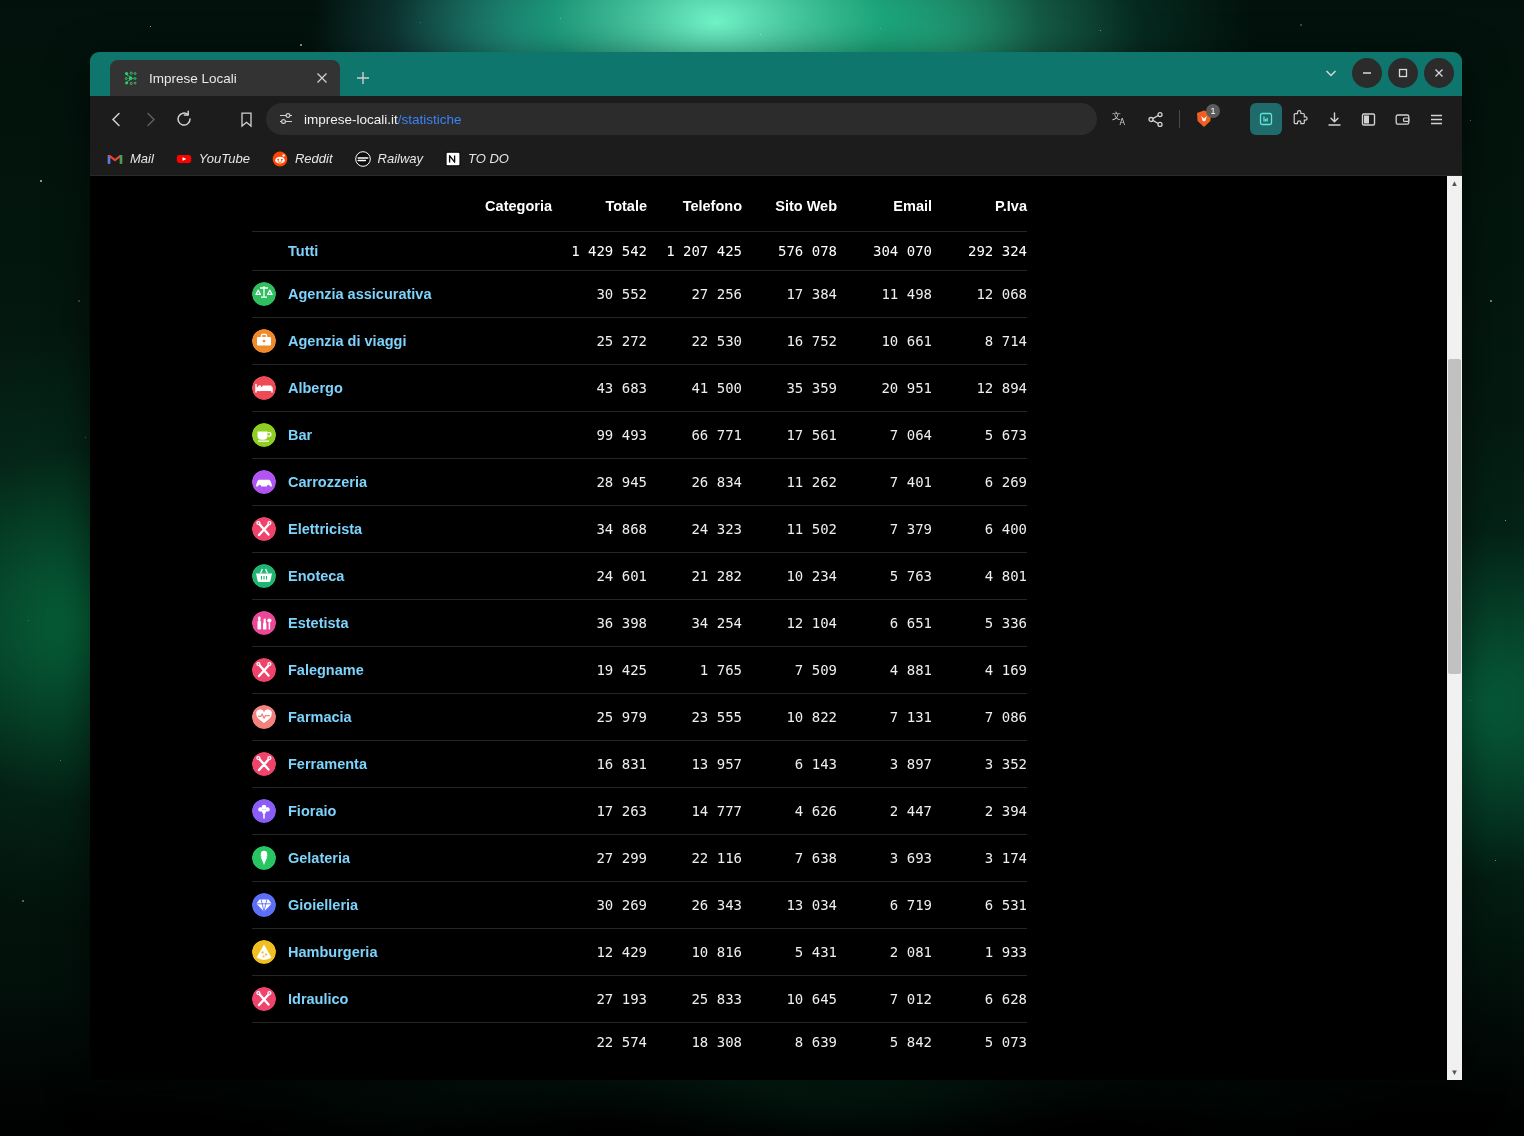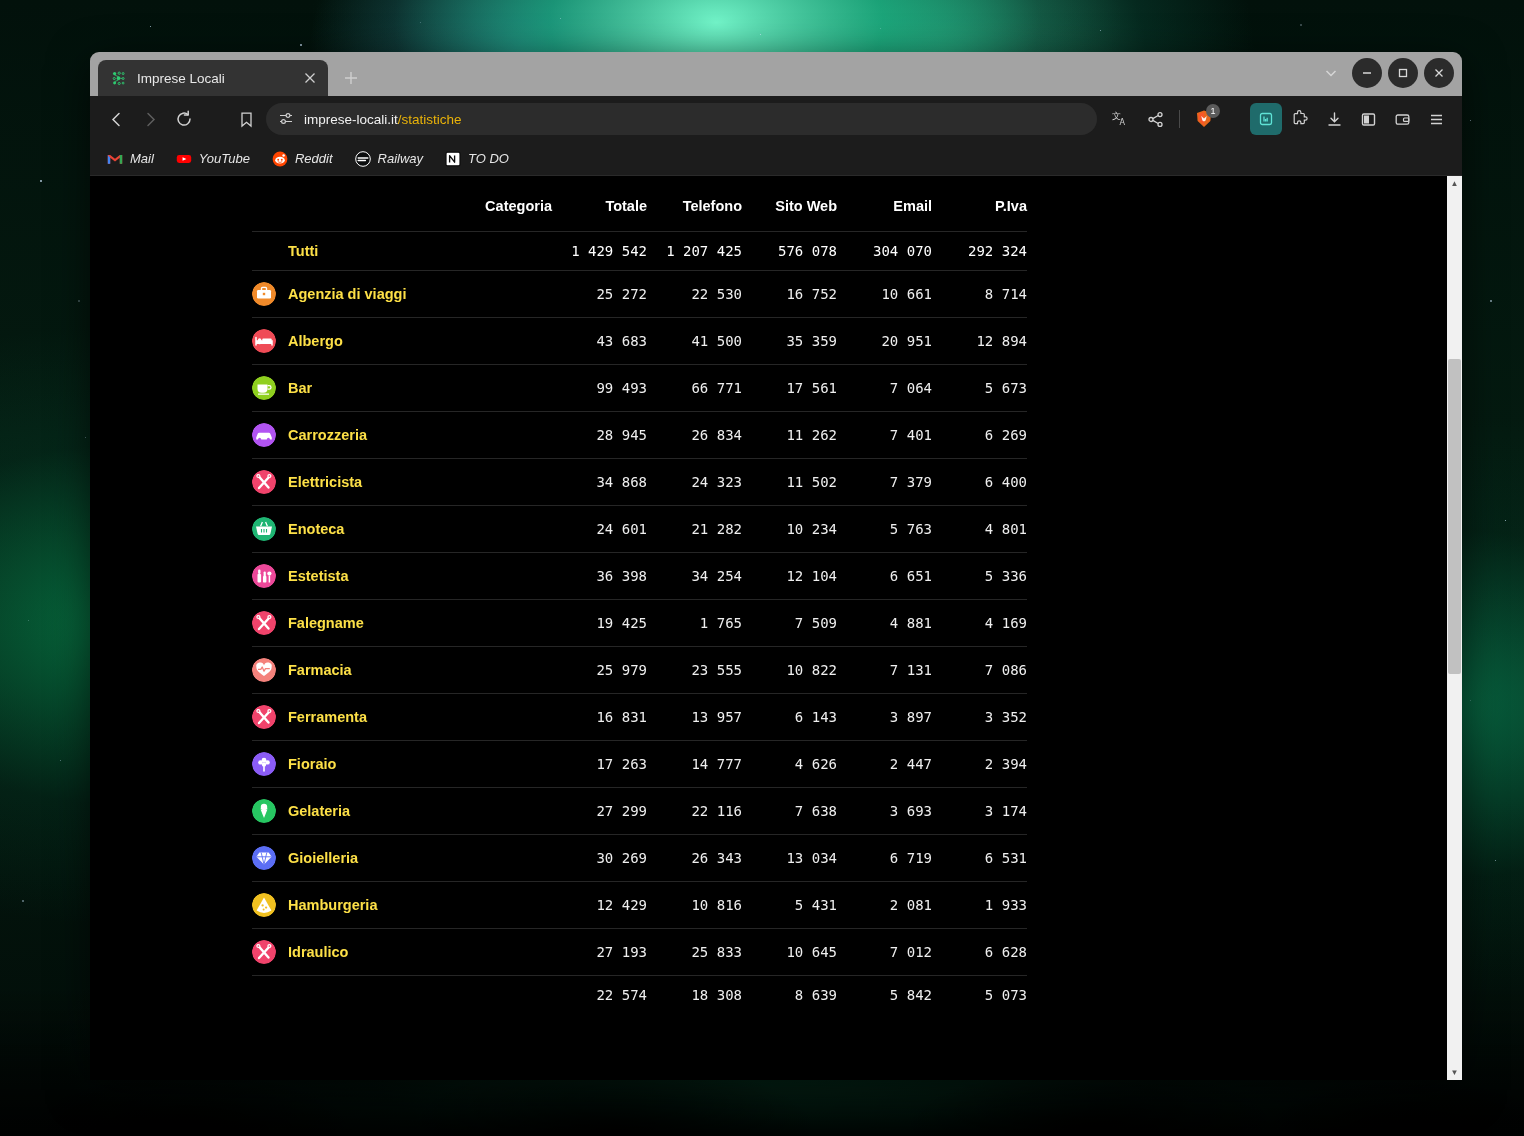--- a/index.html
+++ b/index.html
@@ -40,22 +40,22 @@
     left: 90px; top: 52px;
     width: 1372px; height: 1028px;
     background: #1c1c1c;
     border-radius: 9px 9px 0 0;
     overflow: hidden;
     box-shadow: 0 10px 40px rgba(0,0,0,.6);
   }
 
   
   .tabstrip {
-    height: 44px; background: #a3a3a3;
-    display: flex; align-items: flex-end; padding-left: 8px; position: relative;
+    height: 44px; background: #0f766e;
+    display: flex; align-items: flex-end; padding-left: 20px; position: relative;
   }
   .tab {
     display: flex; align-items: center; gap: 10px;
     height: 36px; width: 230px;
     background: #333333; border-radius: 8px 8px 0 0;
     padding: 0 8px 0 12px; margin-bottom: 0;
   }
   .tab-fav { width: 17px; height: 17px; flex: 0 0 17px; display:block; }
   .tab-title {
     flex: 1; color: #e8e8e8; font-size: 13.5px; white-space: nowrap;
@@ -86,21 +86,21 @@
     width: 32px; height: 32px; border-radius: 50%;
     display: flex; align-items: center; justify-content: center; color: #d2d2d2;
   }
   .navbtn.disabled { color: #5e5e5e; }
   .urlwrap {
     flex: 1; height: 32px; margin: 0 6px 0 2px;
     background: #2c2c2c; border-radius: 16px;
     display: flex; align-items: center; padding: 0 12px; gap: 10px; min-width: 0;
   }
   .url-text { font-size: 13.5px; color: #f1f1f1; white-space: nowrap; }
-  .url-path { color: #eab308; }
+  .url-path { color: #3b82f6; }
   .tool-sep { width: 1px; height: 18px; background: #4a4a4a; margin: 0 6px; }
   .shield-wrap { position: relative; width: 32px; height: 32px; display:flex; align-items:center; justify-content:center; }
   .shield-badge {
     position: absolute; right: 0px; top: 1px;
     min-width: 14px; height: 14px; border-radius: 7px;
     background: #5b5b5b; color: #fff; font-size: 9px;
     display: flex; align-items: center; justify-content: center; padding: 0 3px;
   }
   .gap { width: 26px; }
 
@@ -136,21 +136,21 @@
     font-size: 14.5px; font-weight: bold; color: #ffffff;
     padding: 0 0 17px 0; text-align: right; white-space: nowrap;
   }
   th.c-cat { text-align: left; width: 300px; }
   th.c-num { width: 95px; }
   td.v { width: 95px; }
   table.stats tbody tr { border-top: 1px solid #262626; }
   table.stats td { padding: 11px 0; vertical-align: middle; }
   td.cat { text-align: left; }
   .catcell { display: flex; align-items: center; gap: 12px; }
-  .catname { font-size: 14.5px; font-weight: bold; color: #fde047; white-space: nowrap; }
+  .catname { font-size: 14.5px; font-weight: bold; color: #7dd3fc; white-space: nowrap; }
   .catname.indent { margin-left: 36px; }
   .ico { width: 24px; height: 24px; flex: 0 0 24px; border-radius: 50%; display: block; }
   td.v {
     text-align: right; font-family: "DejaVu Sans Mono", monospace;
     font-size: 14px; color: #efefef; white-space: nowrap; padding-right: 0;
   }
   tr.total td.v { color: #ffffff; }
 </style>
 </head>
 <body>
@@ -403,20 +403,39 @@
               <td class="v">1 207 425</td>
               <td class="v">576 078</td>
               <td class="v">304 070</td>
               <td class="v">292 324</td>
             </tr>
             <tr>
               <td class="cat">
                 <div class="catcell">
                   <span style="display: flex;">
                     <svg class="ico" viewBox="0 0 24 24">
+                      <circle cx="12" cy="12" r="12" fill="#2fbf5e"></circle>
+                      <path d="M12 5.5 v9 M8 6 h8 M6.2 8.2 L4 12.4 h4.4 Z M17.8 8.2 L15.6 12.4 h4.4 Z M9 15.2 h6" stroke="#ffffff" stroke-width="1.3" fill="none" stroke-linejoin="round"></path>
+                      <circle cx="12" cy="5.3" r="1" fill="#ffffff"></circle>
+                    </svg>
+                  </span>
+                  <span class="catname">Agenzia assicurativa</span>
+                </div>
+              </td>
+              <td class="v">30 552</td>
+              <td class="v">27 256</td>
+              <td class="v">17 384</td>
+              <td class="v">11 498</td>
+              <td class="v">12 068</td>
+            </tr>
+            <tr>
+              <td class="cat">
+                <div class="catcell">
+                  <span style="display: flex;">
+                    <svg class="ico" viewBox="0 0 24 24">
                       <circle cx="12" cy="12" r="12" fill="#f08a2a"></circle>
                       <rect x="5" y="8" width="14" height="8.5" rx="1.2" fill="#ffffff"></rect>
                       <path d="M9.5 8 V6.4 a1 1 0 0 1 1 -1 h3 a1 1 0 0 1 1 1 V8" stroke="#ffffff" stroke-width="1.4" fill="none"></path>
                       <rect x="10.8" y="10.8" width="2.4" height="2.4" fill="#f08a2a"></rect>
                     </svg>
                   </span>
                   <span class="catname">Agenzia di viaggi</span>
                 </div>
               </td>
               <td class="v">25 272</td>

